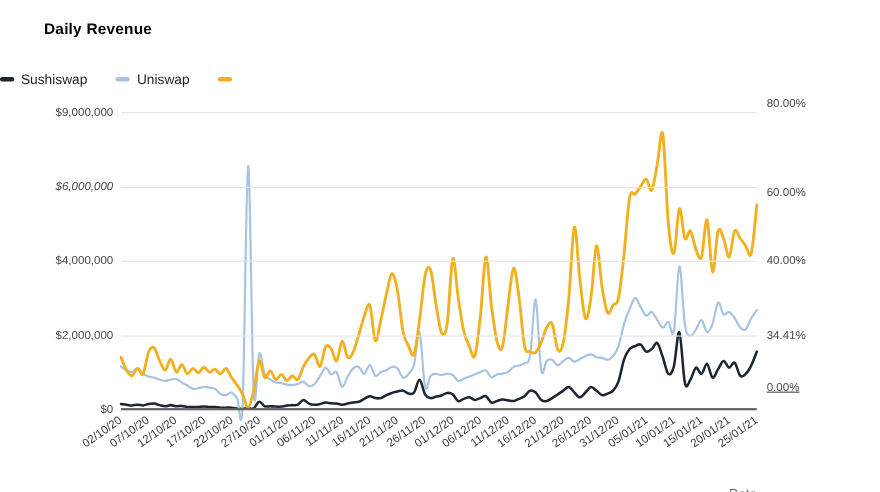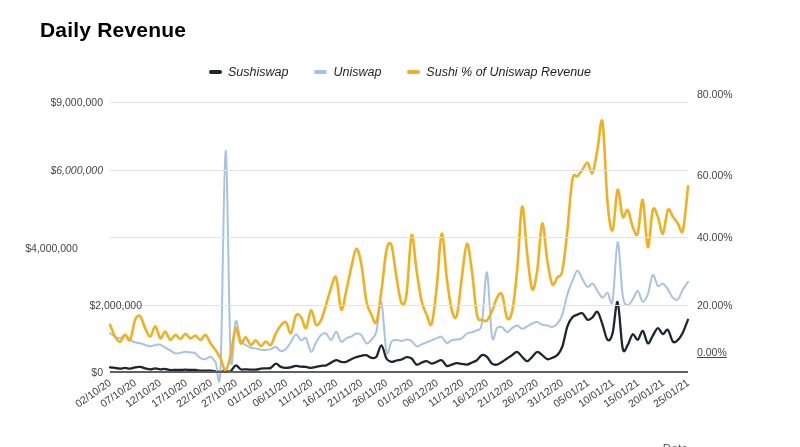--- a/index.html
+++ b/index.html
@@ -2,25 +2,25 @@
 <html><head>
 <meta charset="utf-8">
 <style>
   html,body{margin:0;padding:0;background:#fff;}
   .chart-root{
     position:relative;width:800px;height:447px;background:#ffffff;overflow:hidden;
     font-family:"Liberation Sans","DejaVu Sans",sans-serif;
   }
   .chart-title{
     position:absolute;left:40px;top:18px;margin:0;
-    font-size:21px;font-weight:700;color:#000000;letter-spacing:.2px;
+    font-size:14px;font-weight:700;color:#000000;letter-spacing:.2px;
   }
   .legend{
     position:absolute;left:0;top:64px;width:100%;height:16px;
-    display:flex;justify-content:center;align-items:center;gap:26px;font-style:italic;
+    display:flex;align-items:center;gap:26px;
   }
   .legend-item{display:flex;align-items:center;gap:6px;}
   .legend-swatch{display:inline-block;width:13px;height:4px;border-radius:2px;background:#999;}
   .legend-label{font-size:12.5px;color:#1f1f1f;white-space:nowrap;}
   .gridline{position:absolute;left:110px;width:578px;height:1px;background:#e3e3e3;}
   .axis-baseline{position:absolute;left:110px;width:578px;height:2px;background:#616161;}
   .ylab{position:absolute;font-size:10.5px;color:#464646;line-height:12px;white-space:nowrap;}
   .ylab-left{left:0;width:103px;text-align:right;}
   .ylab-right{left:697px;text-align:left;}
   .xlab{
@@ -43,39 +43,38 @@
     <div class="legend-item">
       <span class="legend-swatch" style="background: rgb(27, 38, 49);"></span>
       <span class="legend-label">Sushiswap</span>
     </div>
     <div class="legend-item">
       <span class="legend-swatch" style="background: rgb(168, 195, 226);"></span>
       <span class="legend-label">Uniswap</span>
     </div>
     <div class="legend-item">
       <span class="legend-swatch" style="background: rgb(242, 176, 30);"></span>
-      <span class="legend-label">Sushi % of Uniswap Revenue</span>
     </div>
   </div>
 
   <svg class="plot-svg" id="plot-svg" width="578" height="270" viewBox="0 0 578 270">
       <path d="M0.0,265.3C0.8,265.4 3.4,265.7 5.0,265.9C6.7,266.2 8.4,266.6 10.1,266.6C11.7,266.6 13.4,265.9 15.1,265.9C16.8,265.9 18.4,266.7 20.1,266.6C21.8,266.5 23.5,265.6 25.1,265.3C26.8,265.0 28.5,264.8 30.2,264.9C31.8,265.1 33.5,265.9 35.2,266.3C36.9,266.7 38.5,267.3 40.2,267.3C41.9,267.3 43.6,266.3 45.2,266.3C46.9,266.3 48.6,267.2 50.3,267.3C51.9,267.4 53.6,266.8 55.3,267.0C57.0,267.1 58.6,267.8 60.3,268.0C62.0,268.1 63.7,268.0 65.3,268.0C67.0,268.0 68.7,268.0 70.4,268.0C72.0,267.9 73.7,267.6 75.4,267.6C77.1,267.6 78.7,267.9 80.4,268.0C82.1,268.0 83.8,267.9 85.4,268.0C87.1,268.1 88.8,268.5 90.5,268.6C92.1,268.8 93.8,268.6 95.5,268.6C97.2,268.6 98.8,268.5 100.5,268.6C102.2,268.8 103.9,269.2 105.5,269.3C107.2,269.5 108.9,269.7 110.6,269.7C112.2,269.6 113.9,269.0 115.6,269.0C117.3,268.9 119.0,270.3 120.6,269.3C122.3,268.4 124.0,263.6 125.7,263.3C127.3,262.9 129.0,266.6 130.7,267.3C132.4,268.0 134.0,267.2 135.7,267.3C137.4,267.4 139.1,267.6 140.7,267.6C142.4,267.7 144.1,267.8 145.8,267.6C147.4,267.5 149.1,266.9 150.8,266.6C152.5,266.4 154.1,266.4 155.8,266.3C157.5,266.2 159.2,266.7 160.8,265.9C162.5,265.2 164.2,261.7 165.9,261.6C167.5,261.4 169.2,264.2 170.9,264.9C172.6,265.7 174.2,265.9 175.9,265.9C177.6,266.0 179.3,265.6 180.9,265.3C182.6,264.9 184.3,264.0 186.0,263.9C187.6,263.8 189.3,264.4 191.0,264.6C192.7,264.8 194.3,264.7 196.0,264.9C197.7,265.2 199.4,265.9 201.0,265.9C202.7,265.9 204.4,265.3 206.1,264.9C207.7,264.6 209.4,264.2 211.1,263.9C212.8,263.6 214.4,263.8 216.1,263.3C217.8,262.7 219.5,261.4 221.1,260.6C222.8,259.7 224.5,258.3 226.2,258.2C227.8,258.1 229.5,259.6 231.2,259.9C232.9,260.2 234.6,260.3 236.2,259.9C237.9,259.4 239.6,258.0 241.3,257.2C242.9,256.4 244.6,255.7 246.3,255.2C248.0,254.6 249.6,254.1 251.3,253.8C253.0,253.5 254.7,252.8 256.3,253.1C258.0,253.5 259.7,255.5 261.4,255.8C263.0,256.1 264.7,256.9 266.4,254.8C268.1,252.7 269.7,243.1 271.4,243.3C273.1,243.6 274.8,253.7 276.4,256.5C278.1,259.3 279.8,259.5 281.5,259.9C283.1,260.2 284.8,258.9 286.5,258.5C288.2,258.1 289.8,258.1 291.5,257.5C293.2,256.9 294.9,255.3 296.5,255.2C298.2,255.0 299.9,255.3 301.6,256.5C303.2,257.7 304.9,261.9 306.6,262.6C308.3,263.3 309.9,261.1 311.6,260.6C313.3,260.0 315.0,259.0 316.6,259.2C318.3,259.4 320.0,261.4 321.7,261.6C323.3,261.7 325.0,260.4 326.7,259.9C328.4,259.3 330.0,257.5 331.7,258.2C333.4,258.9 335.1,263.2 336.7,263.9C338.4,264.7 340.1,263.0 341.8,262.6C343.4,262.1 345.1,261.3 346.8,261.2C348.5,261.1 350.2,261.7 351.8,261.9C353.5,262.1 355.2,262.8 356.9,262.6C358.5,262.4 360.2,261.3 361.9,260.6C363.6,259.8 365.2,259.4 366.9,258.2C368.6,256.9 370.3,253.7 371.9,253.1C373.6,252.6 375.3,253.4 377.0,254.8C378.6,256.2 380.3,260.3 382.0,261.6C383.7,262.9 385.3,262.9 387.0,262.6C388.7,262.3 390.4,260.9 392.0,259.9C393.7,258.9 395.4,257.6 397.1,256.5C398.7,255.4 400.4,254.3 402.1,253.1C403.8,252.0 405.4,249.5 407.1,249.8C408.8,250.0 410.5,253.2 412.1,254.8C413.8,256.4 415.5,259.2 417.2,259.2C418.8,259.2 420.5,256.4 422.2,254.8C423.9,253.2 425.5,250.0 427.2,249.8C428.9,249.5 430.6,251.9 432.2,253.1C433.9,254.4 435.6,256.7 437.3,257.2C438.9,257.6 440.6,256.5 442.3,255.8C444.0,255.1 445.6,255.0 447.3,253.1C449.0,251.3 450.7,249.5 452.3,244.7C454.0,239.9 455.7,229.3 457.4,224.4C459.0,219.5 460.7,217.3 462.4,215.3C464.1,213.4 465.8,213.3 467.4,212.6C469.1,211.9 470.8,210.4 472.5,211.3C474.1,212.1 475.8,217.0 477.5,217.7C479.2,218.4 480.8,216.6 482.5,215.3C484.2,214.0 485.9,208.7 487.5,209.9C489.2,211.2 490.9,218.1 492.6,222.8C494.2,227.4 495.9,236.5 497.6,237.9C499.3,239.3 500.9,237.5 502.6,231.2C504.3,224.9 506.0,197.6 507.6,200.1C509.3,202.7 511.0,239.2 512.7,246.4C514.3,253.5 516.0,245.4 517.7,243.0C519.4,240.6 521.0,233.0 522.7,232.2C524.4,231.4 526.1,238.5 527.7,237.9C529.4,237.4 531.1,228.3 532.8,228.8C534.4,229.4 536.1,240.5 537.8,241.3C539.5,242.1 541.1,236.1 542.8,233.6C544.5,231.0 546.2,226.3 547.8,226.1C549.5,225.9 551.2,231.9 552.9,232.2C554.5,232.5 556.2,226.6 557.9,227.8C559.6,229.1 561.2,237.9 562.9,239.6C564.6,241.3 566.3,239.5 567.9,237.9C569.6,236.4 571.3,233.6 573.0,230.2C574.6,226.8 577.2,219.8 578.0,217.7" fill="none" stroke="#1b2631" stroke-width="2.3" stroke-linecap="round" stroke-linejoin="round"></path>
       <path d="M0.0,231.2C0.8,231.8 3.4,233.7 5.0,234.6C6.7,235.4 8.4,236.5 10.1,236.3C11.7,236.0 13.4,232.6 15.1,232.9C16.8,233.2 18.4,236.7 20.1,237.9C21.8,239.2 23.5,239.7 25.1,240.3C26.8,240.9 28.5,240.9 30.2,241.3C31.8,241.8 33.5,242.5 35.2,243.0C36.9,243.5 38.5,244.3 40.2,244.3C41.9,244.3 43.6,243.3 45.2,243.0C46.9,242.7 48.6,242.2 50.3,242.7C51.9,243.1 53.6,244.7 55.3,245.7C57.0,246.7 58.6,247.4 60.3,248.4C62.0,249.4 63.7,251.0 65.3,251.4C67.0,251.8 68.7,251.0 70.4,250.8C72.0,250.5 73.7,249.8 75.4,249.8C77.1,249.7 78.7,250.1 80.4,250.4C82.1,250.7 83.8,250.5 85.4,251.4C87.1,252.4 88.8,255.2 90.5,256.2C92.1,257.1 93.8,257.4 95.5,257.2C97.2,256.9 98.8,254.4 100.5,254.8C102.2,255.3 103.9,258.2 105.5,259.9C107.2,261.6 108.9,300.1 110.6,264.9C112.2,229.8 113.9,50.6 115.6,48.9C117.3,47.3 119.0,226.4 120.6,254.8C122.3,283.2 124.0,222.1 125.7,219.4C127.3,216.6 129.0,234.3 130.7,238.3C132.4,242.2 134.0,241.8 135.7,243.0C137.4,244.2 139.1,245.1 140.7,245.7C142.4,246.3 144.1,246.0 145.8,246.4C147.4,246.7 149.1,247.4 150.8,247.7C152.5,248.0 154.1,248.2 155.8,248.1C157.5,247.9 159.2,247.6 160.8,247.1C162.5,246.5 164.2,244.7 165.9,245.0C167.5,245.4 169.2,248.7 170.9,249.1C172.6,249.4 174.2,248.6 175.9,247.1C177.6,245.5 179.3,242.4 180.9,240.0C182.6,237.5 184.3,232.5 186.0,232.2C187.6,231.9 189.3,237.6 191.0,238.3C192.7,239.0 194.3,234.3 196.0,236.3C197.7,238.2 199.4,249.1 201.0,249.8C202.7,250.4 204.4,243.1 206.1,240.3C207.7,237.5 209.4,234.3 211.1,232.9C212.8,231.4 214.4,230.7 216.1,231.5C217.8,232.4 219.5,238.2 221.1,237.9C222.8,237.7 224.5,229.6 226.2,229.8C227.8,230.1 229.5,238.6 231.2,239.6C232.9,240.7 234.6,237.1 236.2,236.3C237.9,235.4 239.6,235.3 241.3,234.6C242.9,233.8 244.6,231.8 246.3,231.5C248.0,231.2 249.6,231.2 251.3,232.9C253.0,234.5 254.7,240.5 256.3,241.3C258.0,242.2 259.7,239.9 261.4,237.9C263.0,236.0 264.7,235.8 266.4,229.5C268.1,223.2 269.7,196.8 271.4,200.1C273.1,203.5 274.8,243.2 276.4,249.8C278.1,256.3 279.8,241.6 281.5,239.6C283.1,237.7 284.8,238.1 286.5,237.9C288.2,237.8 289.8,239.0 291.5,238.9C293.2,238.9 294.9,237.6 296.5,237.6C298.2,237.6 299.9,237.8 301.6,238.9C303.2,240.1 304.9,243.8 306.6,244.3C308.3,244.9 309.9,243.0 311.6,242.3C313.3,241.6 315.0,241.0 316.6,240.3C318.3,239.6 320.0,239.0 321.7,238.3C323.3,237.6 325.0,236.8 326.7,236.3C328.4,235.7 330.0,234.1 331.7,234.9C333.4,235.7 335.1,240.4 336.7,241.0C338.4,241.5 340.1,238.8 341.8,238.3C343.4,237.7 345.1,237.9 346.8,237.6C348.5,237.3 350.2,237.3 351.8,236.3C353.5,235.2 355.2,232.5 356.9,231.5C358.5,230.5 360.2,230.7 361.9,230.2C363.6,229.6 365.2,229.7 366.9,228.2C368.6,226.6 370.3,230.7 371.9,221.1C373.6,211.4 375.3,168.2 377.0,170.4C378.6,172.7 380.3,225.3 382.0,234.6C383.7,243.8 385.3,227.7 387.0,226.1C388.7,224.6 390.4,224.4 392.0,225.1C393.7,225.8 395.4,230.0 397.1,230.2C398.7,230.3 400.4,227.3 402.1,226.1C403.8,225.0 405.4,223.3 407.1,223.4C408.8,223.5 410.5,226.6 412.1,226.8C413.8,227.0 415.5,225.3 417.2,224.4C418.8,223.6 420.5,222.5 422.2,221.7C423.9,221.0 425.5,219.9 427.2,220.1C428.9,220.2 430.6,222.2 432.2,222.8C433.9,223.3 435.6,223.0 437.3,223.4C438.9,223.8 440.6,225.4 442.3,225.1C444.0,224.8 445.6,223.8 447.3,221.7C449.0,219.7 450.7,217.5 452.3,212.6C454.0,207.7 455.7,198.0 457.4,192.4C459.0,186.8 460.7,182.8 462.4,178.9C464.1,174.9 465.8,169.0 467.4,168.8C469.1,168.5 470.8,174.5 472.5,177.2C474.1,179.9 475.8,184.2 477.5,184.9C479.2,185.7 480.8,180.9 482.5,181.6C484.2,182.3 485.9,186.6 487.5,189.0C489.2,191.4 490.9,195.5 492.6,195.8C494.2,196.0 495.9,190.1 497.6,190.7C499.3,191.3 500.9,207.6 502.6,199.1C504.3,190.7 506.0,141.0 507.6,140.1C509.3,139.1 511.0,182.9 512.7,193.4C514.3,203.9 516.0,202.5 517.7,203.2C519.4,203.9 521.0,199.8 522.7,197.4C524.4,195.1 526.1,188.6 527.7,189.0C529.4,189.4 531.1,199.2 532.8,199.8C534.4,200.4 536.1,196.8 537.8,192.4C539.5,187.9 541.1,174.5 542.8,173.1C544.5,171.7 546.2,182.5 547.8,183.9C549.5,185.3 551.2,181.0 552.9,181.6C554.5,182.1 556.2,184.9 557.9,187.3C559.6,189.7 561.2,194.1 562.9,195.8C564.6,197.4 566.3,198.8 567.9,197.4C569.6,196.0 571.3,190.2 573.0,187.3C574.6,184.4 577.2,181.1 578.0,179.9" fill="none" stroke="#a8c3e2" stroke-width="2" stroke-linecap="round" stroke-linejoin="round"></path>
       <path d="M0.0,222.8C0.8,224.7 3.4,231.8 5.0,234.6C6.7,237.4 8.4,239.9 10.1,239.6C11.7,239.3 13.4,233.2 15.1,232.9C16.8,232.6 18.4,240.5 20.1,237.9C21.8,235.4 23.5,221.6 25.1,217.7C26.8,213.8 28.5,212.9 30.2,214.3C31.8,215.7 33.5,222.8 35.2,226.1C36.9,229.5 38.5,234.8 40.2,234.6C41.9,234.3 43.6,224.2 45.2,224.4C46.9,224.7 48.6,235.4 50.3,236.3C51.9,237.1 53.6,229.2 55.3,229.5C57.0,229.8 58.6,237.4 60.3,237.9C62.0,238.5 63.7,233.0 65.3,232.9C67.0,232.7 68.7,237.1 70.4,236.9C72.0,236.8 73.7,232.0 75.4,231.9C77.1,231.8 78.7,236.0 80.4,236.3C82.1,236.5 83.8,233.3 85.4,233.6C87.1,233.8 88.8,238.1 90.5,237.9C92.1,237.8 93.8,232.3 95.5,232.9C97.2,233.4 98.8,238.8 100.5,241.3C102.2,243.8 103.9,245.5 105.5,248.1C107.2,250.6 108.9,253.1 110.6,256.5C112.2,259.9 113.9,268.9 115.6,268.3C117.3,267.8 119.0,260.2 120.6,253.1C122.3,246.1 124.0,228.1 125.7,226.1C127.3,224.2 129.0,239.8 130.7,241.3C132.4,242.8 134.0,235.0 135.7,235.2C137.4,235.5 139.1,242.5 140.7,243.0C142.4,243.5 144.1,238.1 145.8,238.3C147.4,238.4 149.1,243.8 150.8,244.0C152.5,244.2 154.1,239.8 155.8,239.6C157.5,239.5 159.2,244.4 160.8,243.0C162.5,241.6 164.2,234.4 165.9,231.2C167.5,227.9 169.2,225.3 170.9,223.4C172.6,221.6 174.2,218.8 175.9,220.1C177.6,221.3 179.3,232.3 180.9,231.2C182.6,230.1 184.3,216.0 186.0,213.3C187.6,210.6 189.3,212.9 191.0,215.0C192.7,217.1 194.3,227.3 196.0,226.1C197.7,225.0 199.4,208.8 201.0,208.2C202.7,207.7 204.4,221.1 206.1,222.8C207.7,224.4 209.4,221.4 211.1,218.0C212.8,214.7 214.4,207.9 216.1,202.5C217.8,197.1 219.5,190.1 221.1,185.6C222.8,181.1 224.5,171.8 226.2,175.5C227.8,179.2 229.5,205.3 231.2,207.6C232.9,209.8 234.6,196.0 236.2,189.0C237.9,182.0 239.6,172.4 241.3,165.4C242.9,158.3 244.6,147.4 246.3,146.8C248.0,146.3 249.6,153.3 251.3,162.0C253.0,170.7 254.7,190.7 256.3,199.1C258.0,207.6 259.7,209.1 261.4,212.6C263.0,216.1 264.7,224.0 266.4,220.1C268.1,216.1 269.7,200.9 271.4,189.0C273.1,177.1 274.8,156.1 276.4,148.5C278.1,140.9 279.8,138.9 281.5,143.4C283.1,147.9 284.8,165.9 286.5,175.5C288.2,185.1 289.8,198.0 291.5,200.8C293.2,203.6 294.9,203.6 296.5,192.4C298.2,181.1 299.9,137.3 301.6,133.3C303.2,129.4 304.9,157.8 306.6,168.8C308.3,179.7 309.9,191.8 311.6,199.1C313.3,206.4 315.0,208.9 316.6,212.6C318.3,216.4 320.0,226.2 321.7,221.7C323.3,217.2 325.0,200.6 326.7,185.6C328.4,170.6 330.0,133.3 331.7,131.6C333.4,129.9 335.1,162.7 336.7,175.5C338.4,188.3 340.1,201.9 341.8,208.2C343.4,214.5 345.1,218.8 346.8,213.3C348.5,207.8 350.2,187.4 351.8,175.5C353.5,163.6 355.2,142.9 356.9,141.8C358.5,140.6 360.2,156.9 361.9,168.8C363.6,180.6 365.2,204.5 366.9,212.6C368.6,220.8 370.3,216.7 371.9,217.7C373.6,218.6 375.3,219.8 377.0,218.4C378.6,217.0 380.3,213.0 382.0,209.3C383.7,205.5 385.3,198.6 387.0,195.8C388.7,192.9 390.4,189.0 392.0,192.4C393.7,195.8 395.4,213.2 397.1,216.0C398.7,218.8 400.4,217.1 402.1,209.3C403.8,201.4 405.4,186.2 407.1,168.8C408.8,151.3 410.5,107.4 412.1,104.6C413.8,101.8 415.5,138.1 417.2,151.9C418.8,165.7 420.5,184.5 422.2,187.3C423.9,190.1 425.5,179.7 427.2,168.8C428.9,157.8 430.6,123.2 432.2,121.5C433.9,119.8 435.6,148.5 437.3,158.6C438.9,168.8 440.6,179.4 442.3,182.3C444.0,185.1 445.6,177.8 447.3,175.5C449.0,173.3 450.7,176.6 452.3,168.8C454.0,160.9 455.7,143.4 457.4,128.3C459.0,113.1 460.7,86.6 462.4,77.6C464.1,68.6 465.8,75.9 467.4,74.3C469.1,72.6 470.8,69.8 472.5,67.5C474.1,65.3 475.8,60.2 477.5,60.8C479.2,61.3 480.8,73.1 482.5,70.9C484.2,68.6 485.9,55.7 487.5,47.3C489.2,38.8 490.9,11.3 492.6,20.3C494.2,29.3 495.9,83.3 497.6,101.3C499.3,119.3 500.9,130.5 502.6,128.3C504.3,126.0 506.0,90.0 507.6,87.8C509.3,85.5 511.0,111.4 512.7,114.8C514.3,118.1 516.0,106.3 517.7,108.0C519.4,109.7 521.0,120.9 522.7,124.9C524.4,128.8 526.1,136.1 527.7,131.6C529.4,127.1 531.1,95.6 532.8,97.9C534.4,100.1 536.1,143.4 537.8,145.1C539.5,146.8 541.1,113.1 542.8,108.0C544.5,102.9 546.2,110.8 547.8,114.8C549.5,118.7 551.2,132.8 552.9,131.6C554.5,130.5 556.2,110.8 557.9,108.0C559.6,105.2 561.2,112.5 562.9,114.8C564.6,117.0 566.3,119.3 567.9,121.5C569.6,123.8 571.3,134.4 573.0,128.3C574.6,122.1 577.2,91.7 578.0,84.4" fill="none" stroke="#f2b01e" stroke-width="2.6" stroke-linecap="round" stroke-linejoin="round"></path>
     </svg>
 
   <div class="x-axis-title">Date</div>
 <div class="axis-baseline" style="top: 371px;"></div>
     <div class="ylab ylab-left" style="top: 366px;">$0</div>
     <div class="ylab ylab-right" style="top: 346px; text-decoration: underline;">0.00%</div>
     <div class="gridline" style="top: 304.5px;"></div>
-    <div class="ylab ylab-left" style="top: 298.5px; padding-left: 39px;">$2,000,000</div>
-    <div class="ylab ylab-right" style="top: 298.5px;">20.00%</div>
+    <div class="ylab ylab-left" style="top: 298.5px;">$2,000,000</div>
+    <div class="ylab ylab-right" style="top: 298.5px;">34.41%</div>
     <div class="gridline" style="top: 237px;"></div>
-    <div class="ylab ylab-left" style="top: 242px; text-align: center;">$4,000,000</div>
+    <div class="ylab ylab-left" style="top: 231px;">$4,000,000</div>
     <div class="ylab ylab-right" style="top: 231px;">40.00%</div>
     <div class="gridline" style="top: 169.5px;"></div>
     <div class="ylab ylab-left" style="top: 163.5px; font-style: italic;">$6,000,000</div>
     <div class="ylab ylab-right" style="top: 169px;">60.00%</div>
     <div class="gridline" style="top: 102px;"></div>
     <div class="ylab ylab-left" style="top: 96px;">$9,000,000</div>
     <div class="ylab ylab-right" style="top: 88px;">80.00%</div>
     <div class="xlab" style="right: 693px; top: 377px;">02/10/20</div>
     <div class="xlab" style="right: 667.87px; top: 377px;">07/10/20</div>
     <div class="xlab" style="right: 642.739px; top: 377px;">12/10/20</div>

